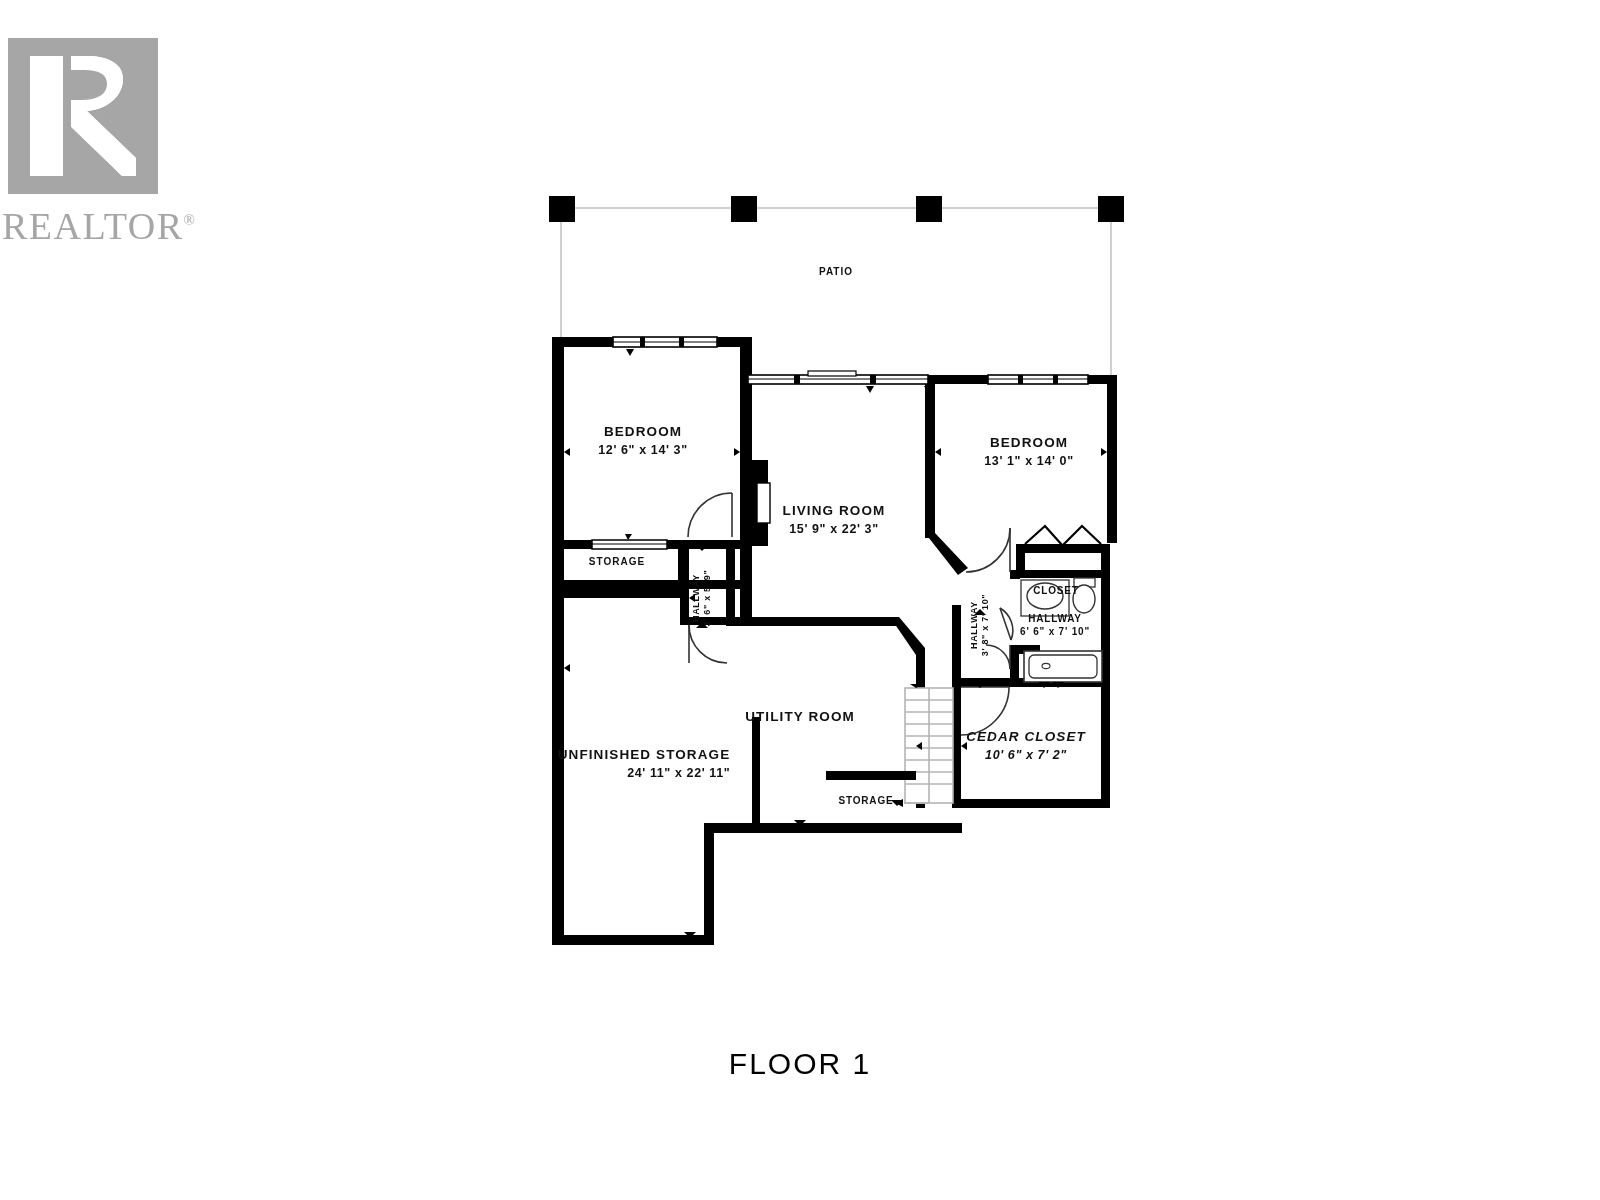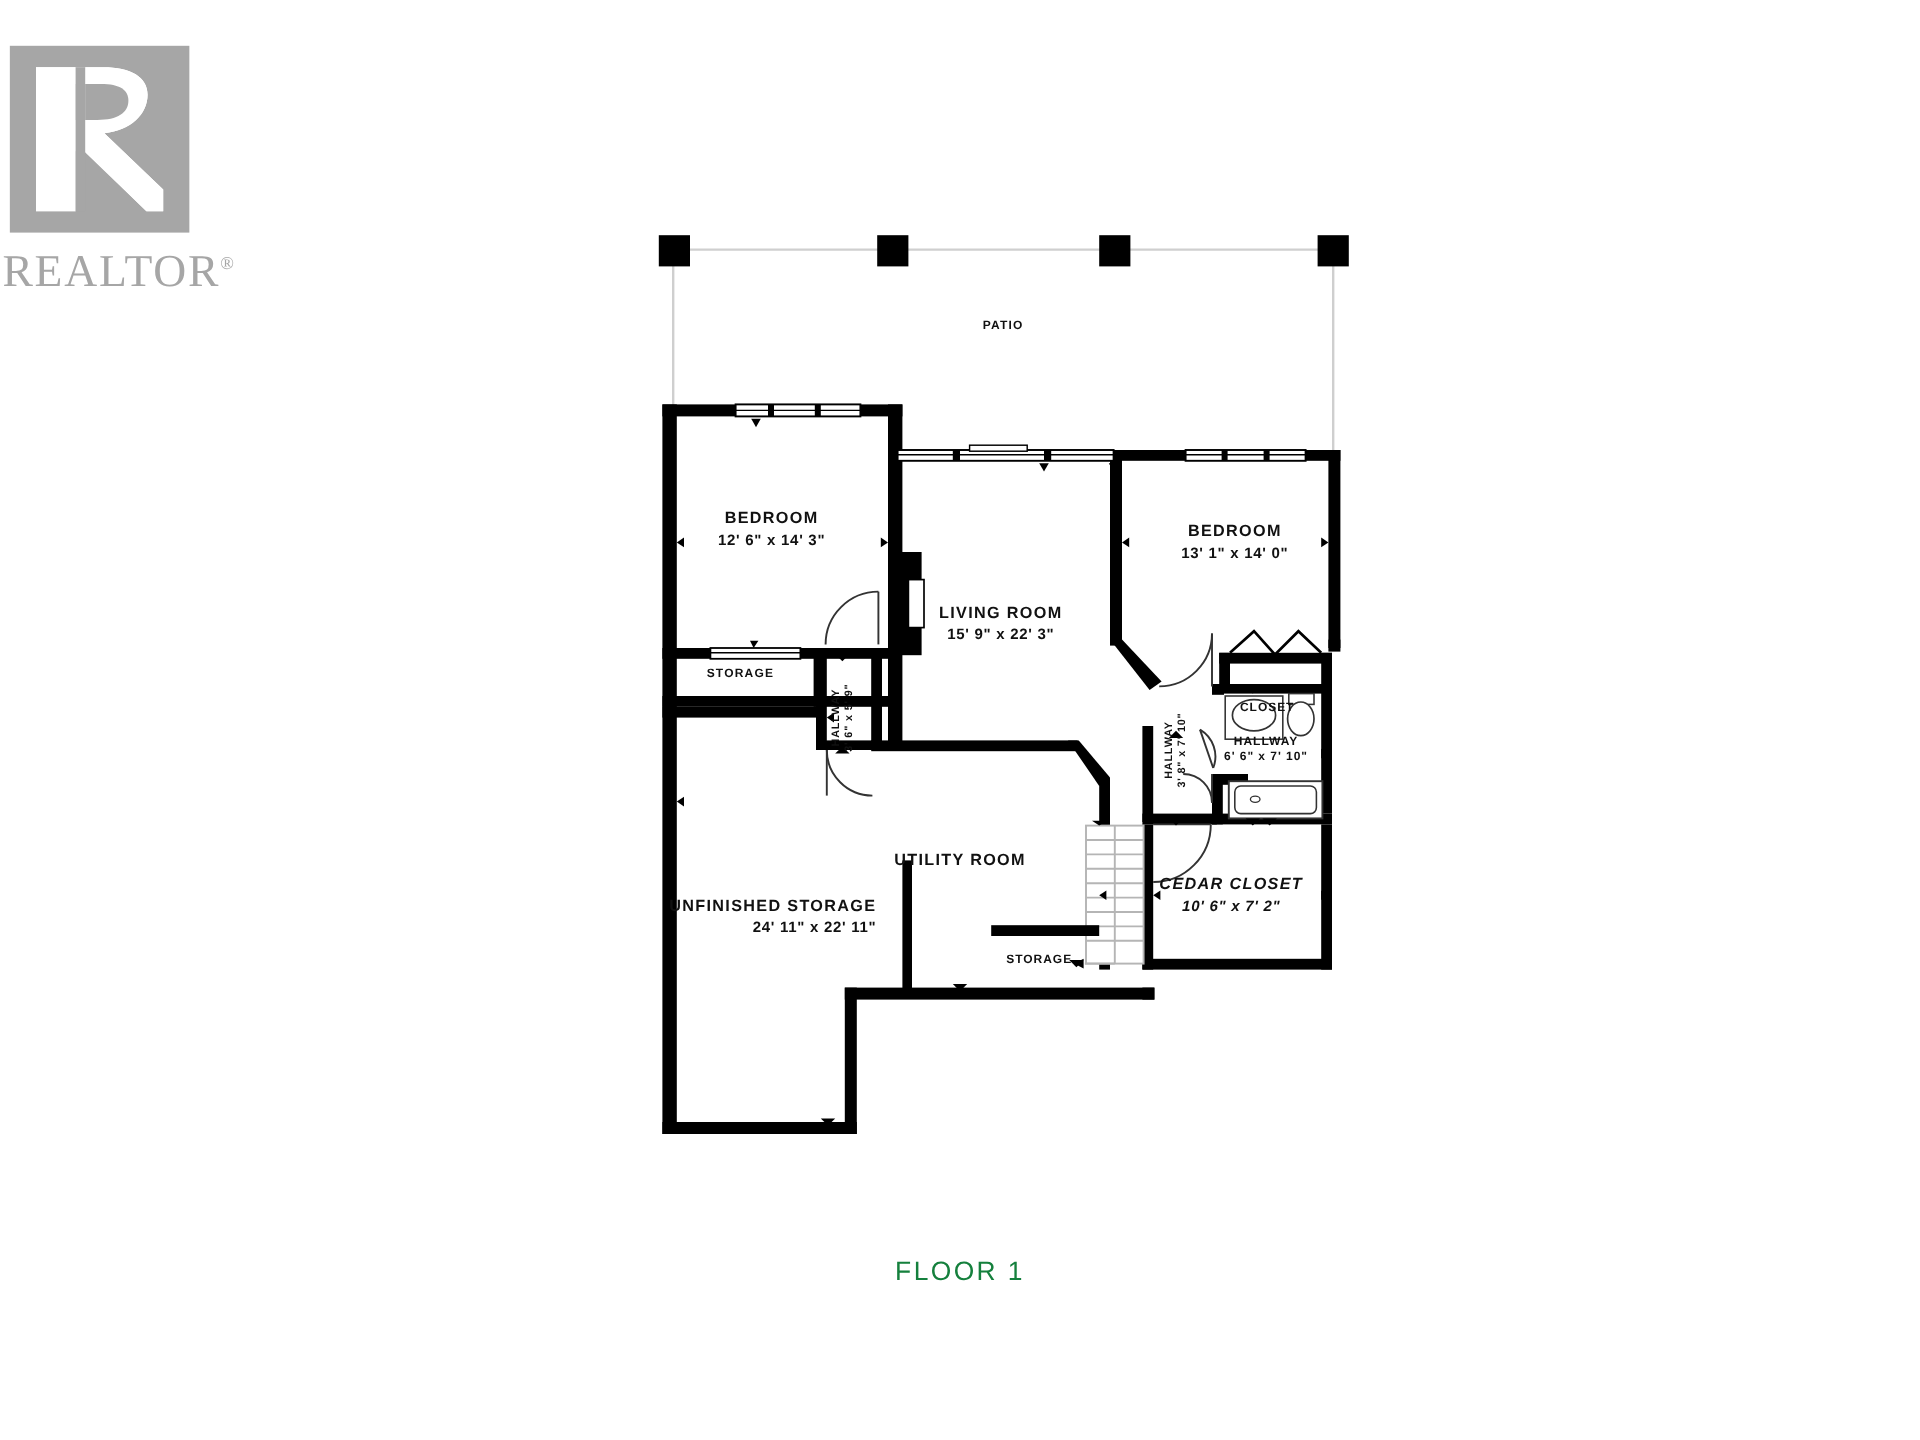--- a/index.html
+++ b/index.html
@@ -65,23 +65,23 @@
     height: 1200px;
   }
 
   
   #floor-title {
     position: absolute;
     left: 0;
     top: 1047px;
     width: 1600px;
     text-align: center;
-    font-size: 22px;
+    font-size: 30px;
     letter-spacing: 2px;
-    color: #15803d;
+    color: #000000;
     font-family: "Liberation Sans", sans-serif;
   }
 
   
   .lbl {
     position: absolute;
     color: #111111;
     font-family: "Liberation Sans", sans-serif;
     font-weight: bold;
     text-align: center;

